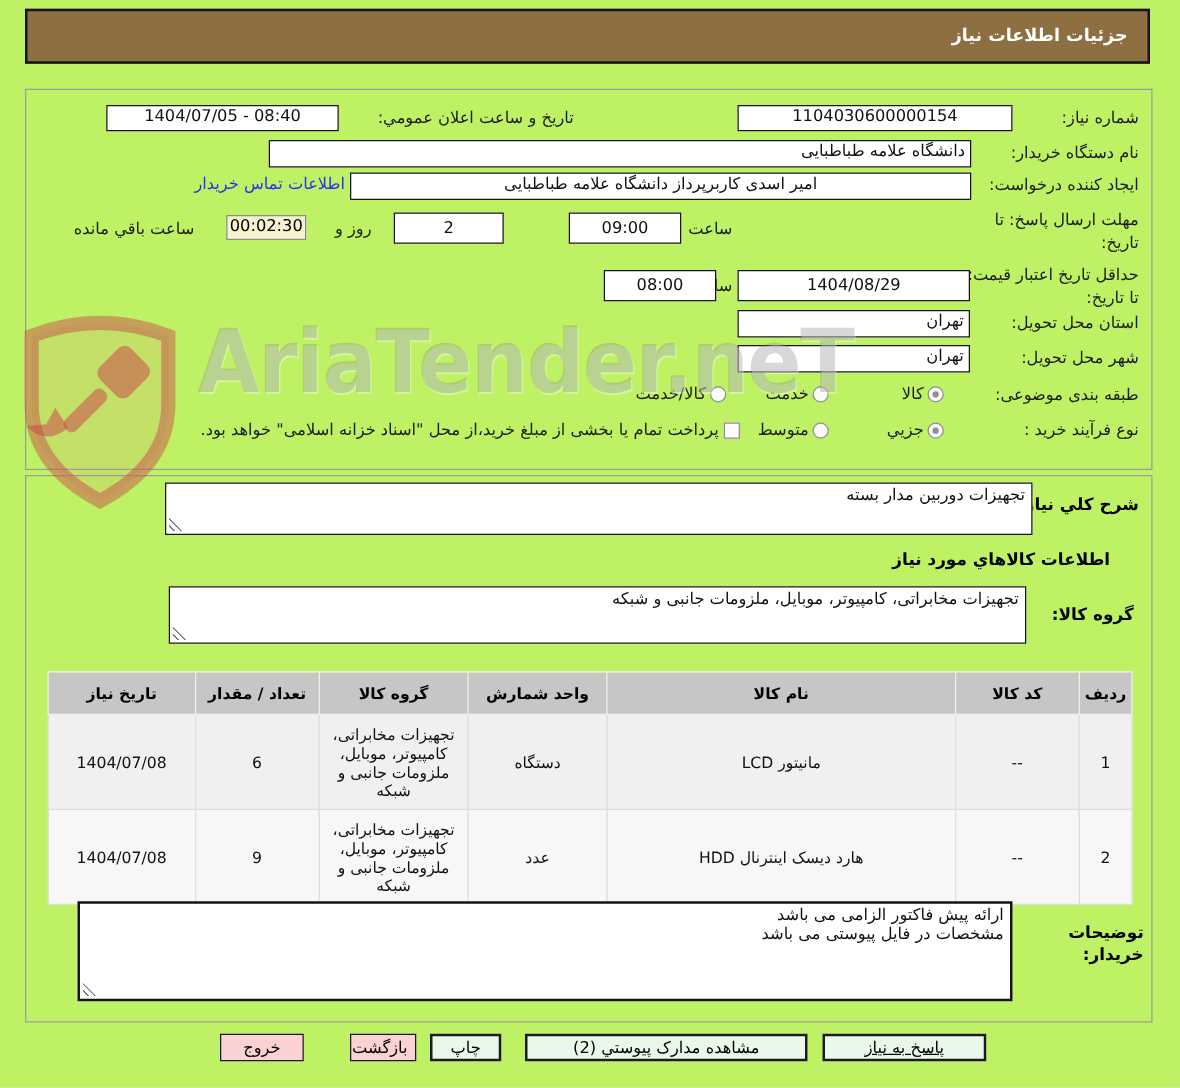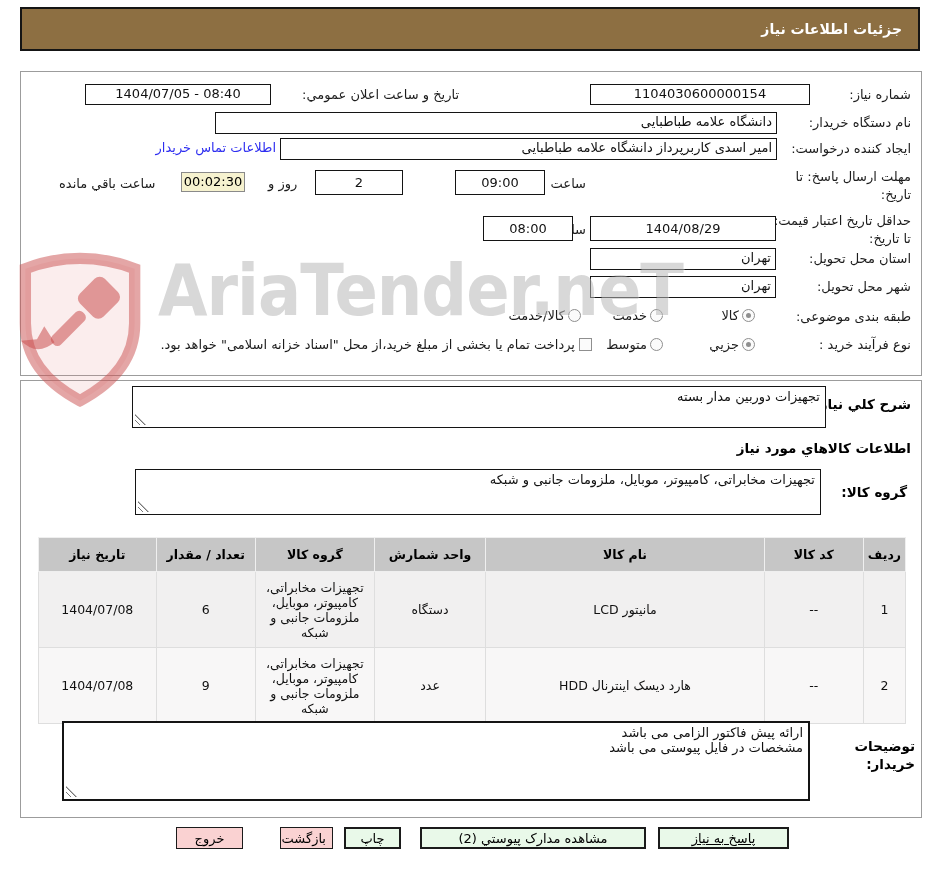--- a/index.html
+++ b/index.html
@@ -1,17 +1,17 @@
 <!DOCTYPE html>
 <html lang="fa" dir="rtl"><head>
 <meta charset="utf-8">
 <style>
   html,body{margin:0;padding:0;}
   body{background:#e1e1e1;font-family:"DejaVu Sans","Liberation Sans",sans-serif;}
-  .page{position:relative;width:944px;height:870px;background:#ffffff;overflow:hidden;}
+  .page{position:relative;width:944px;height:870px;background:#bef264;overflow:hidden;}
   .titlebar{position:absolute;left:20px;top:7px;width:900px;height:44px;background:#8d6f42;
     border:2px solid #151515;box-sizing:border-box;color:#fff;font-weight:bold;font-size:14px;
     line-height:40px;padding-right:16px;text-align:right;}
   .panel{position:absolute;border:1px solid #9c9c9c;box-sizing:border-box;}
   #panel1{left:20px;top:71px;width:902px;height:305px;}
   #panel2{left:20px;top:380px;width:902px;height:438px;}
   .lbl{position:absolute;font-size:13px;color:#1c1c1c;text-align:right;line-height:1.35;}
   .bold{font-weight:bold;color:#000;font-size:13.5px;}
   .input{position:absolute;background:#fff;border:1px solid #141414;box-sizing:border-box;
     font-size:13px;color:#111;padding:1px 4px;overflow:hidden;white-space:nowrap;text-align:right;}
@@ -65,21 +65,21 @@
     <div class="lbl" style="right:10px;top:14px;width:110px;">شماره نیاز:</div>
     <div class="input center ltr" style="left:569px;top:12px;width:220px;height:21px;">1104030600000154</div>
 
     <div class="lbl" style="left:262px;top:14px;width:176px;">تاریخ و ساعت اعلان عمومي:</div>
     <div class="input center ltr" style="left:64px;top:12px;width:186px;height:21px;">1404/07/05 - 08:40</div>
 
     <div class="lbl" style="right:10px;top:42px;width:140px;">نام دستگاه خریدار:</div>
     <div class="input" style="left:194px;top:40px;width:562px;height:22px;">دانشگاه علامه طباطبایی</div>
 
     <div class="lbl" style="right:10px;top:68px;width:150px;">ایجاد کننده درخواست:</div>
-    <div class="input" style="left:259px;top:66px;width:497px;height:22px;">امیر اسدی کاربرپرداز دانشگاه علامه طباطبایی</div>
+    <div class="input" style="left:259px;top:66px;width:497px;height:22px;text-align:center;">امیر اسدی کاربرپرداز دانشگاه علامه طباطبایی</div>
     <div class="link" style="left:119px;top:68px;width:136px;">اطلاعات تماس خریدار</div>
 
     <div class="lbl" style="right:10px;top:96px;width:148px;">مهلت ارسال پاسخ: تا تاریخ:</div>
     <div class="lbl" style="left:531px;top:103px;width:34px;text-align:left;">ساعت</div>
     <div class="input center ltr" style="left:434px;top:98px;width:90px;height:25px;line-height:21px;">09:00</div>
     <div class="input center ltr" style="left:294px;top:98px;width:88px;height:25px;line-height:21px;">2</div>
     <div class="lbl" style="left:247px;top:103px;width:42px;text-align:left;">روز و</div>
     <div class="cdown ltr" style="left:160px;top:100px;width:64px;height:20px;line-height:18px;">00:02:30</div>
     <div class="lbl" style="left:38px;top:103px;width:118px;text-align:left;">ساعت باقي مانده</div>
 
@@ -112,21 +112,21 @@
   </div>
 
   <div class="panel" id="panel2">
 
     <div class="lbl bold" style="right:10px;top:14px;width:100px;">شرح کلي نیاز:</div>
     <div class="tarea" style="left:111px;top:5px;width:694px;height:42px;">
       <span>تجهیزات دوربین مدار بسته</span>
       <span class="grip"></span>
     </div>
 
-    <div class="lbl bold" style="right:10px;top:58px;width:220px;">اطلاعات کالاهاي مورد نیاز</div>
+    <div class="lbl bold" style="right:10px;top:58px;width:220px;text-align:center;">اطلاعات کالاهاي مورد نیاز</div>
 
     <div class="lbl bold" style="right:14px;top:102px;width:90px;">گروه کالا:</div>
     <div class="tarea" style="left:114px;top:88px;width:686px;height:46px;">
       <span>تجهیزات مخابراتی، کامپیوتر، موبایل، ملزومات جانبی و شبکه</span>
       <span class="grip"></span>
     </div>
 
     <table class="tbl">
       <colgroup>
         <col class="col-riff">

